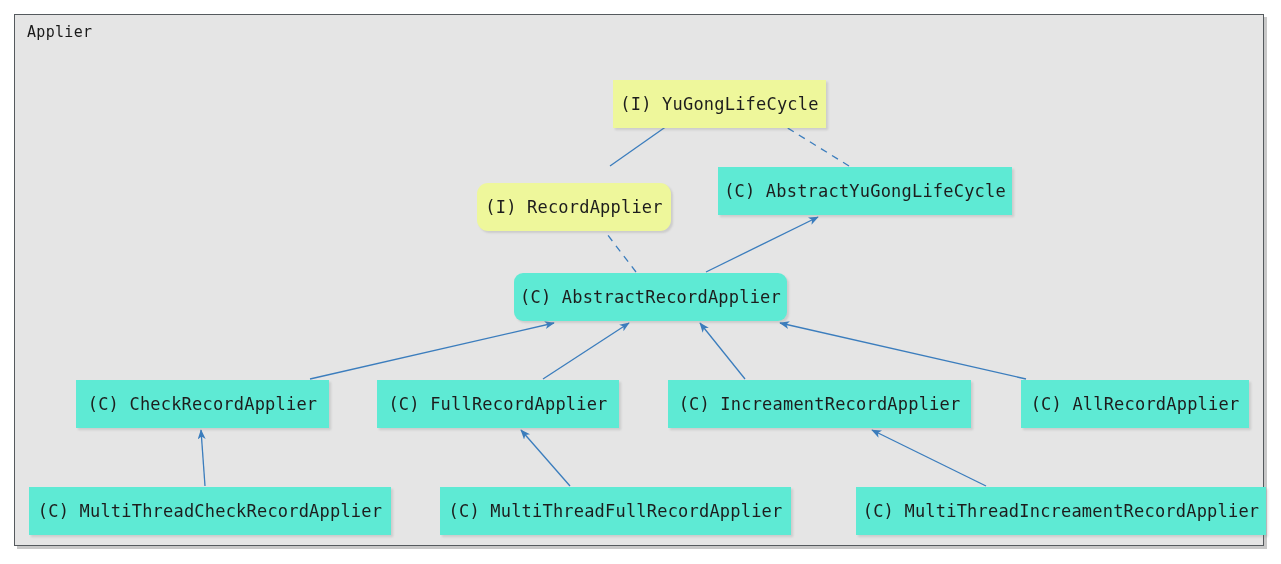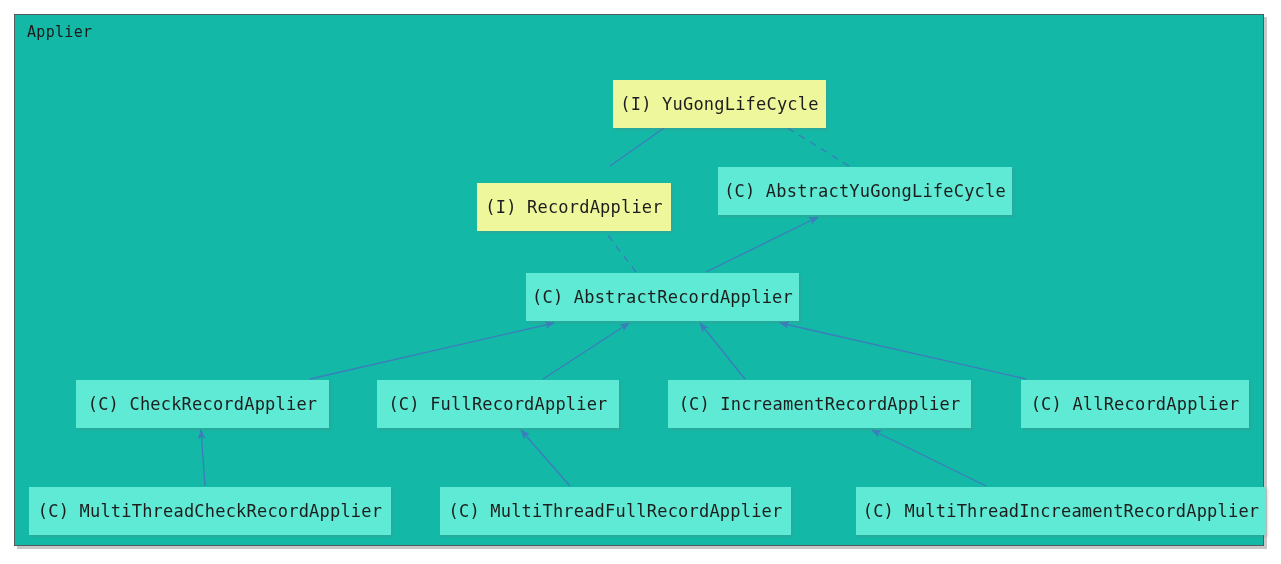--- a/index.html
+++ b/index.html
@@ -15,21 +15,21 @@
     font-family: "DejaVu Sans Mono", "Liberation Mono", monospace;
     overflow: hidden;
   }
   
   #frame {
     position: absolute;
     left: 14px;
     top: 14px;
     width: 1250px;
     height: 532px;
-    background: #14b8a6;
+    background: #e5e5e5;
     border: 1px solid #555a5e;
     box-sizing: border-box;
     box-shadow: 3px 3px 0 0 #c8c8c8;
   }
   #frame-title {
     position: absolute;
     left: 12px;
     top: 8px;
     font-size: 15px;
     color: #1a1a1a;
@@ -87,27 +87,27 @@
         <line x1="205" y1="486" x2="201" y2="430" stroke="#3b7dbd" stroke-width="1.3" marker-end="url(#arrowhead)"></line>
         <line x1="570" y1="486" x2="521" y2="430" stroke="#3b7dbd" stroke-width="1.3" marker-end="url(#arrowhead)"></line>
         <line x1="986" y1="486" x2="872" y2="430" stroke="#3b7dbd" stroke-width="1.3" marker-end="url(#arrowhead)"></line>
       </g>
   </svg>
 
   <div id="node-layer">
       <div class="node iface" style="left: 613px; top: 64px; width: 213px; height: 48px;">
         <span>(I) YuGongLifeCycle</span>
       </div>
-      <div class="node iface" style="left: 477px; top: 167px; width: 194px; height: 48px;">
+      <div class="node iface" style="left: 477px; top: 167px; width: 194px; height: 48px; border-radius: 11px;">
         <span>(I) RecordApplier</span>
       </div>
       <div class="node cls" style="left: 718px; top: 167px; width: 294px; height: 48px;">
         <span>(C) AbstractYuGongLifeCycle</span>
       </div>
-      <div class="node cls" style="left: 526px; top: 273px; width: 273px; height: 48px;">
+      <div class="node cls" style="left: 514px; top: 273px; width: 273px; height: 48px; border-radius: 9px;">
         <span>(C) AbstractRecordApplier</span>
       </div>
       <div class="node cls" style="left: 76px; top: 380px; width: 253px; height: 48px;">
         <span>(C) CheckRecordApplier</span>
       </div>
       <div class="node cls" style="left: 377px; top: 380px; width: 242px; height: 48px;">
         <span>(C) FullRecordApplier</span>
       </div>
       <div class="node cls" style="left: 668px; top: 380px; width: 303px; height: 48px;">
         <span>(C) IncreamentRecordApplier</span>

